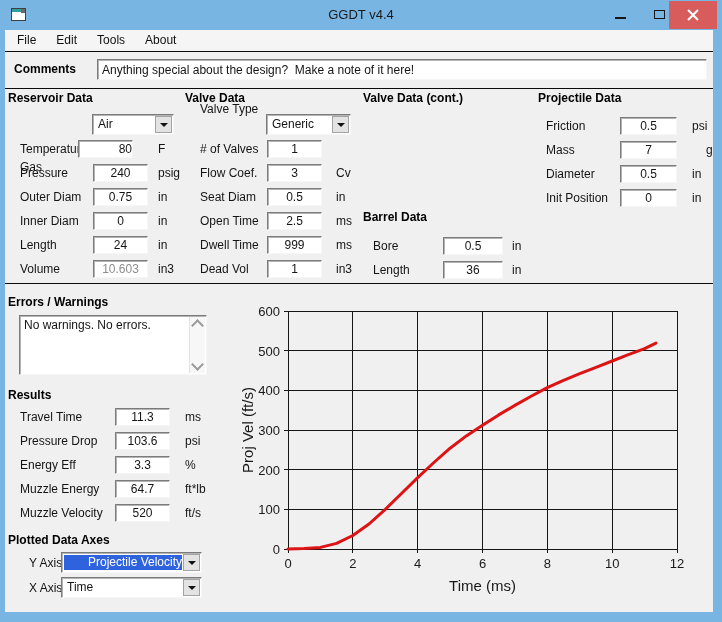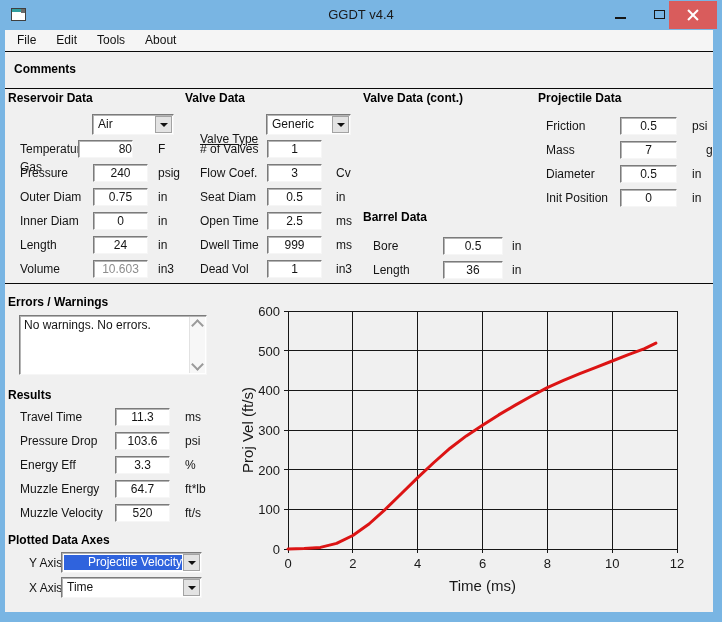--- a/index.html
+++ b/index.html
@@ -70,20 +70,21 @@
     <div class="winbtn btn-close">
         <div class="x-glyph"></div>
       </div>
   </div>
 
   <div class="content" id="content">
     <div class="menubar" id="menubar"><span class="menu-item" style="margin-left: 2px;">File</span><span class="menu-item">Edit</span><span class="menu-item">Tools</span><span class="menu-item">About</span></div>
     <div class="sep" style="top:21px"></div>
 
     <span class="abs hdr" style="left:9px;top:32px">Comments</span>
+    <input type="text" class="abs sunken tfield" style="left: 92px; top: 29px; width: 610px; height: 21px; text-align: left; padding-left: 4px;" value="Anything special about the design?  Make a note of it here!">
     <div class="sep" style="top:58px"></div>
 
     <span class="abs hdr" style="left:3px;top:61px">Reservoir Data</span>
     <span class="abs hdr" style="left:180px;top:61px">Valve Data</span>
     <span class="abs hdr" style="left:358px;top:61px">Valve Data (cont.)</span>
     <span class="abs hdr" style="left:533px;top:61px">Projectile Data</span>
     <span class="abs hdr" style="left:358px;top:180px">Barrel Data</span>
 
 
     <div class="sep" style="top:253px"></div>
@@ -167,21 +168,21 @@
       <span class="abs lbl" style="left: 153px; top: 160px;">in</span>
       <span class="abs lbl" style="left: 15px; top: 184px;">Inner Diam</span>
       <input class="abs sunken tfield" type="text" value="0" style="left: 88px; top: 182px; width: 55px; height: 18px;">
       <span class="abs lbl" style="left: 153px; top: 184px;">in</span>
       <span class="abs lbl" style="left: 15px; top: 208px;">Length</span>
       <input class="abs sunken tfield" type="text" value="24" style="left: 88px; top: 206px; width: 55px; height: 18px;">
       <span class="abs lbl" style="left: 153px; top: 208px;">in</span>
       <span class="abs lbl" style="left: 15px; top: 232px;">Volume</span>
       <input class="abs sunken tfield dis" type="text" readonly="" value="10.603" style="left: 88px; top: 230px; width: 55px; height: 18px;">
       <span class="abs lbl" style="left: 153px; top: 232px;">in3</span>
-      <span class="abs lbl" style="left: 195px; top: 102px; text-decoration: underline;">Valve Type</span>
+      <span class="abs lbl" style="left: 195px; top: 72px;">Valve Type</span>
       <div class="abs sunken combo" style="left: 261px; top: 84px; width: 85px; height: 21px;">
         <span class="combo-text">Generic</span>
         <div class="combo-btn">
           <div class="arr"></div>
         </div>
       </div>
       <span class="abs lbl" style="left: 195px; top: 112px;"># of Valves</span>
       <input class="abs sunken tfield" type="text" value="1" style="left: 262px; top: 110px; width: 55px; height: 18px;">
       <span class="abs lbl" style="left: 195px; top: 136px;">Flow Coef.</span>
       <input class="abs sunken tfield" type="text" value="3" style="left: 262px; top: 134px; width: 55px; height: 18px;">

